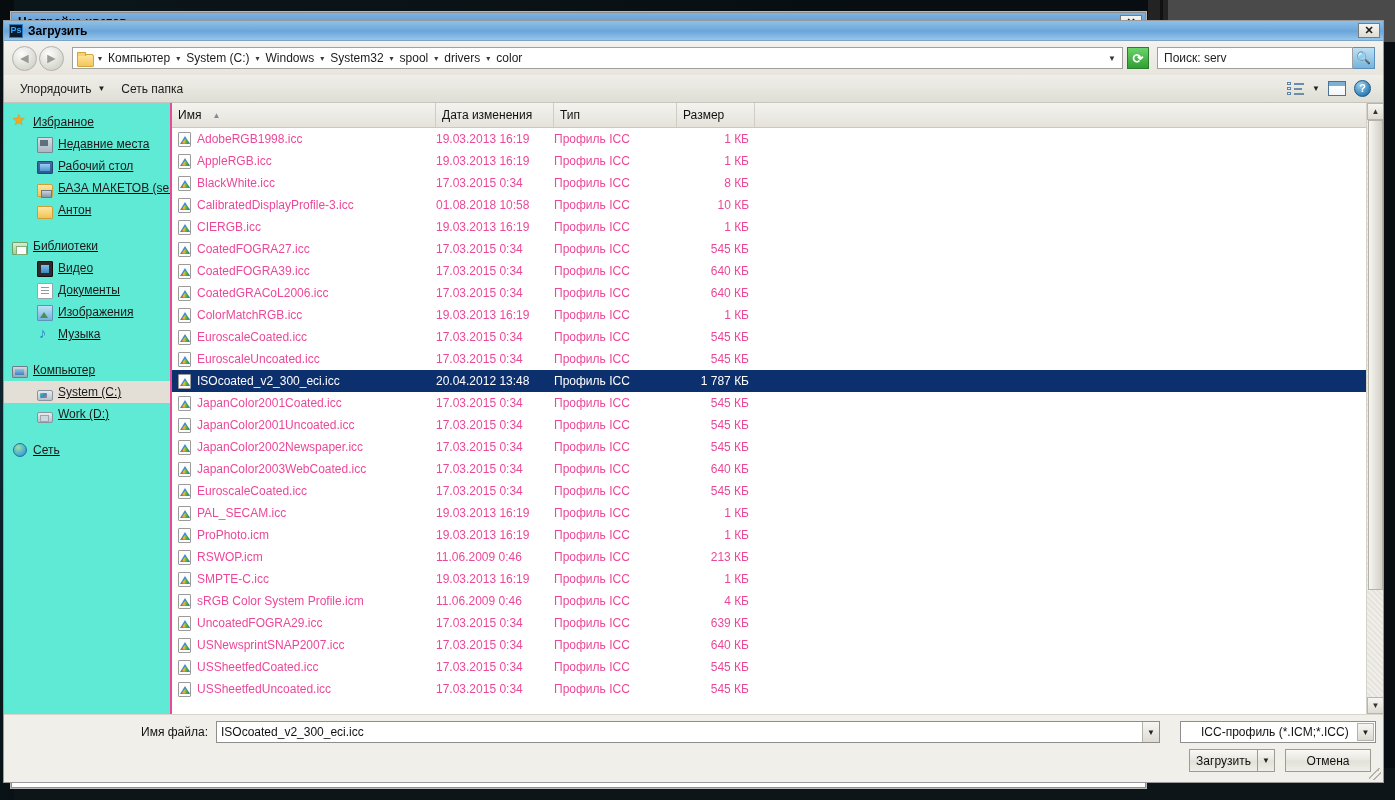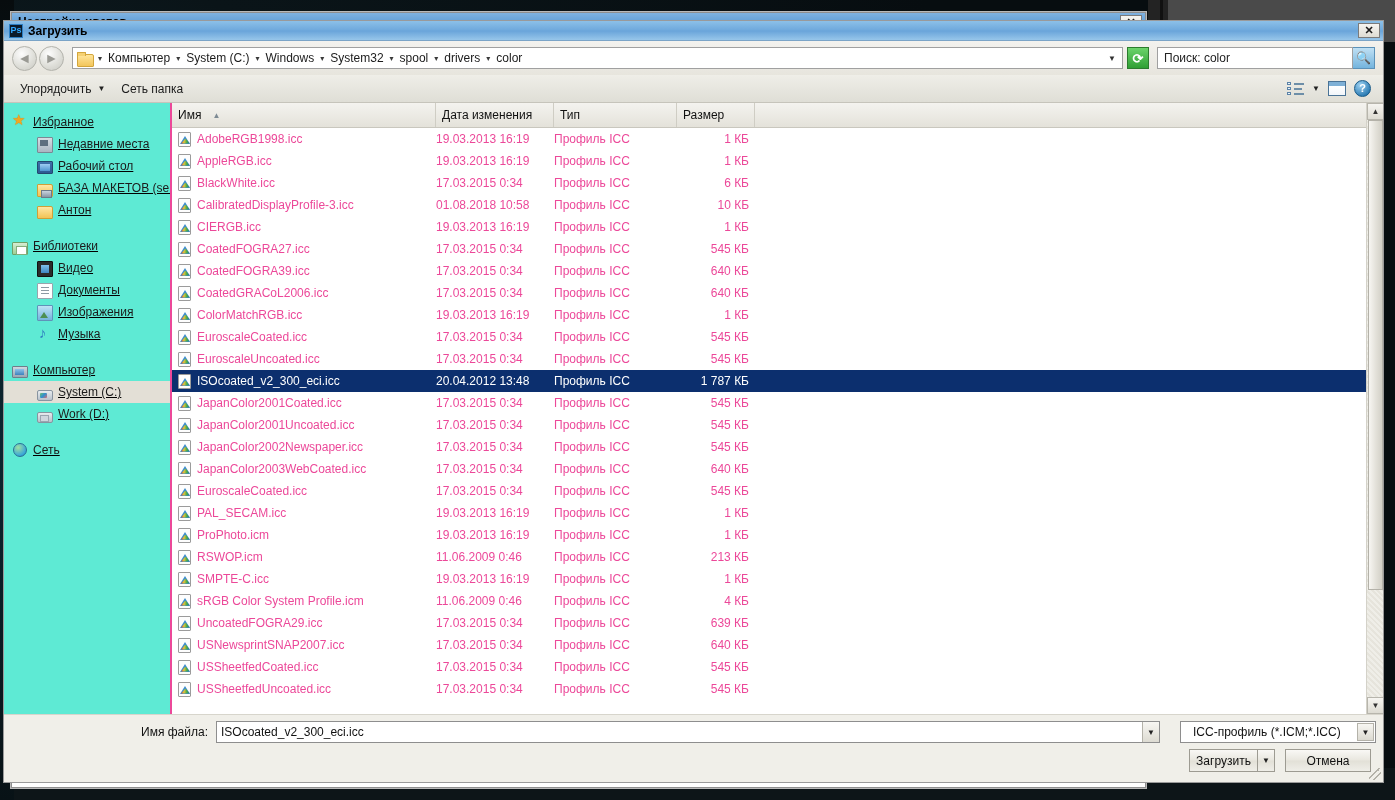--- a/index.html
+++ b/index.html
@@ -428,21 +428,21 @@
   .fname-drop {
     position: absolute; right: 0; top: 0; width: 17px; height: 20px;
     background: linear-gradient(180deg,#f7f6f2 0%,#dddbd2 100%);
     border-left: 1px solid #b4b2a9;
     display: flex; align-items: center; justify-content: center;
     font-size: 8px; color: #222; cursor: default;
   }
   .ftype-select {
     width: 196px; height: 22px; margin-left: 20px;
     background: #fff; border: 1px solid #8e8e8e;
-    display: flex; align-items: center; padding-left: 12px;
+    display: flex; align-items: center; padding-left: 20px;
     font-size: 12px; color: #111; position: relative;
   }
   .ftype-drop {
     position: absolute; right: 1px; top: 1px; width: 17px; height: 18px;
     background: linear-gradient(180deg,#f7f6f2 0%,#dcdad1 100%);
     border: 1px solid #b4b2a9;
     display: flex; align-items: center; justify-content: center;
     font-size: 8px; color: #222; cursor: default;
   }
   .btn-row {
@@ -517,21 +517,21 @@
         <span class="crumb">spool</span>
         <span class="crumb-sep">▾</span>
         <span class="crumb">drivers</span>
         <span class="crumb-sep">▾</span>
         <span class="crumb">color</span>
         <span class="crumb-caret-end"></span>
         <span class="crumb-drop">▼</span>
       </div>
 
       <div class="refresh-btn">⟳</div>
-      <div class="searchbox">Поиск: color</div>
+      <div class="searchbox">Поиск: serv</div>
       <div class="searchbtn">🔍</div>
     </div>
 
     <div class="toolbar">
       <div class="tb-item">
         <span>Упорядочить</span>
         <span class="tb-caret">▼</span>
       </div>
       <div class="tb-item">
         <span>Сеть папка</span>
@@ -666,21 +666,21 @@
             </div>
             <div class="frow">
               <div class="c-name">
                 <span class="icc-ico">
                   <i></i>
                 </span>
                 <span>BlackWhite.icc</span>
               </div>
               <div class="c-date">17.03.2015 0:34</div>
               <div class="c-type">Профиль ICC</div>
-              <div class="c-size">6 КБ</div>
+              <div class="c-size">8 КБ</div>
             </div>
             <div class="frow">
               <div class="c-name">
                 <span class="icc-ico">
                   <i></i>
                 </span>
                 <span>CalibratedDisplayProfile-3.icc</span>
               </div>
               <div class="c-date">01.08.2018 10:58</div>
               <div class="c-type">Профиль ICC</div>

